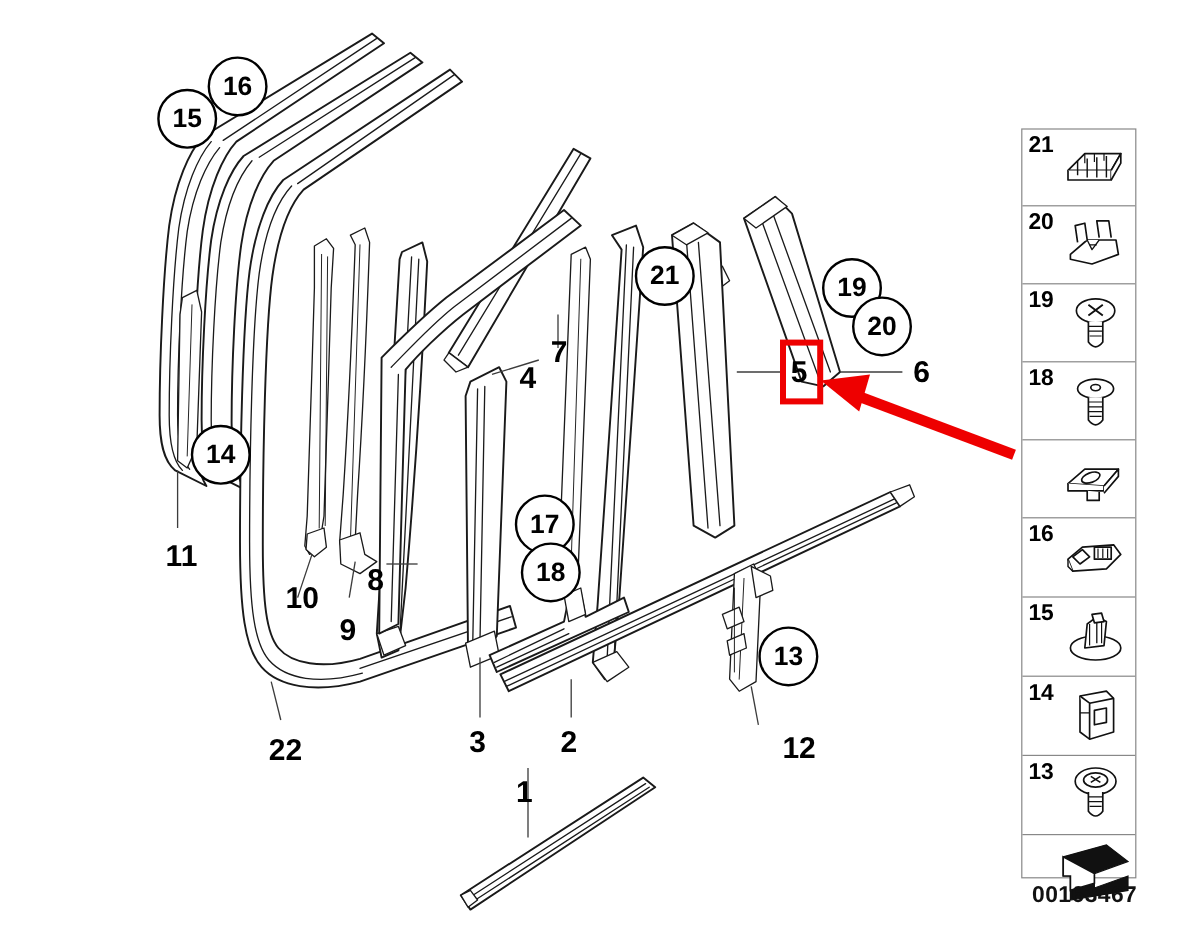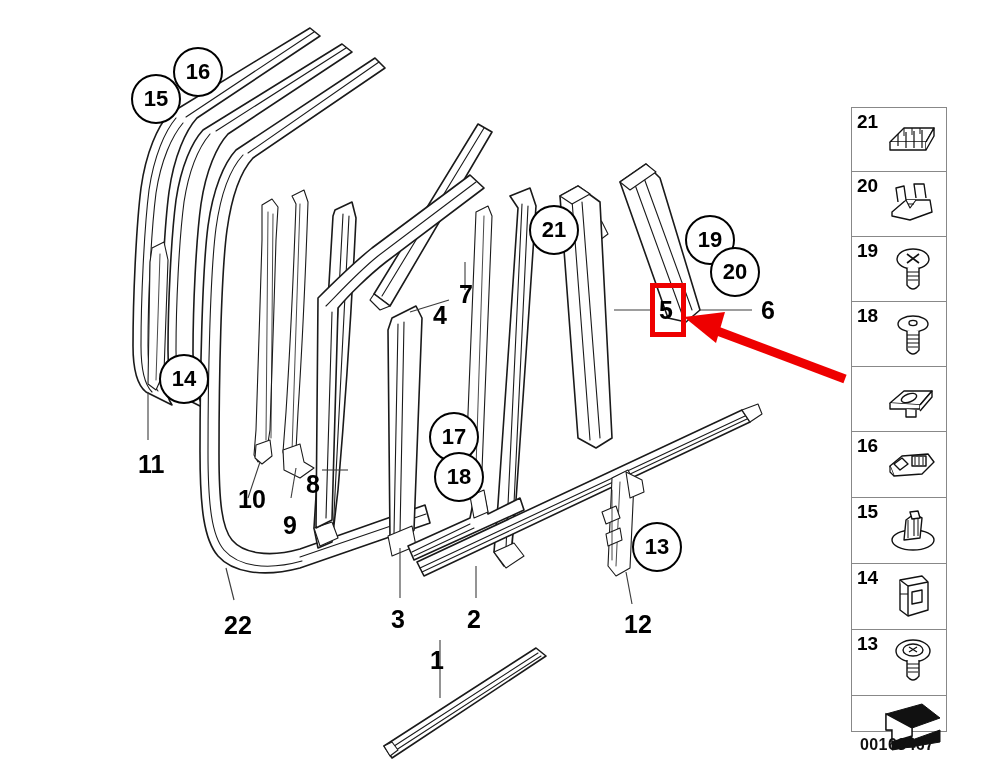--- a/index.html
+++ b/index.html
@@ -79,21 +79,21 @@
     position: absolute;
     right: 2px;
     top: 0;
     width: 62px;
     height: 100%;
   }
   .partnum {
     position: absolute;
     font-family: "Liberation Sans", sans-serif;
     font-weight: bold;
-    font-size: 16px;
+    font-size: 19px;
     letter-spacing: 0.4px;
     color: #111;
   }
   .hl-box {
     position: absolute;
     box-sizing: border-box;
     background: transparent;
   }
 </style>
 </head>
@@ -285,21 +285,21 @@
       <div class="lbl callout-plain" style="left: 467px; top: 607px;">2</div>
       <div class="lbl callout-plain" style="left: 391px; top: 607px;">3</div>
       <div class="lbl callout-plain" style="left: 433px; top: 303px;">4</div>
       <div class="lbl callout-plain" style="left: 659px; top: 298px;">5</div>
       <div class="lbl callout-plain" style="left: 761px; top: 298px;">6</div>
       <div class="lbl callout-plain" style="left: 459px; top: 282px;">7</div>
       <div class="lbl callout-plain" style="left: 306px; top: 472px;">8</div>
       <div class="lbl callout-plain" style="left: 283px; top: 513px;">9</div>
       <div class="lbl callout-plain" style="left: 238px; top: 487px;">10</div>
       <div class="lbl callout-plain" style="left: 138px; top: 452px;">11</div>
-      <div class="lbl callout-plain" style="left: 624px; top: 612px;">12</div>
+      <div class="lbl callout-plain" style="left: 652px; top: 612px;">12</div>
       <div class="lbl callout-plain" style="left: 224px; top: 613px;">22</div>
       <div class="callout-circle" style="left: 632px; top: 522px; width: 46px; height: 46px;">13</div>
       <div class="callout-circle" style="left: 159px; top: 354px; width: 46px; height: 46px;">14</div>
       <div class="callout-circle" style="left: 131px; top: 74px; width: 46px; height: 46px;">15</div>
       <div class="callout-circle" style="left: 173px; top: 47px; width: 46px; height: 46px;">16</div>
       <div class="callout-circle" style="left: 429px; top: 412px; width: 46px; height: 46px;">17</div>
       <div class="callout-circle" style="left: 434px; top: 452px; width: 46px; height: 46px;">18</div>
       <div class="callout-circle" style="left: 685px; top: 215px; width: 46px; height: 46px;">19</div>
       <div class="callout-circle" style="left: 710px; top: 247px; width: 46px; height: 46px;">20</div>
       <div class="callout-circle" style="left: 529px; top: 205px; width: 46px; height: 46px;">21</div>

